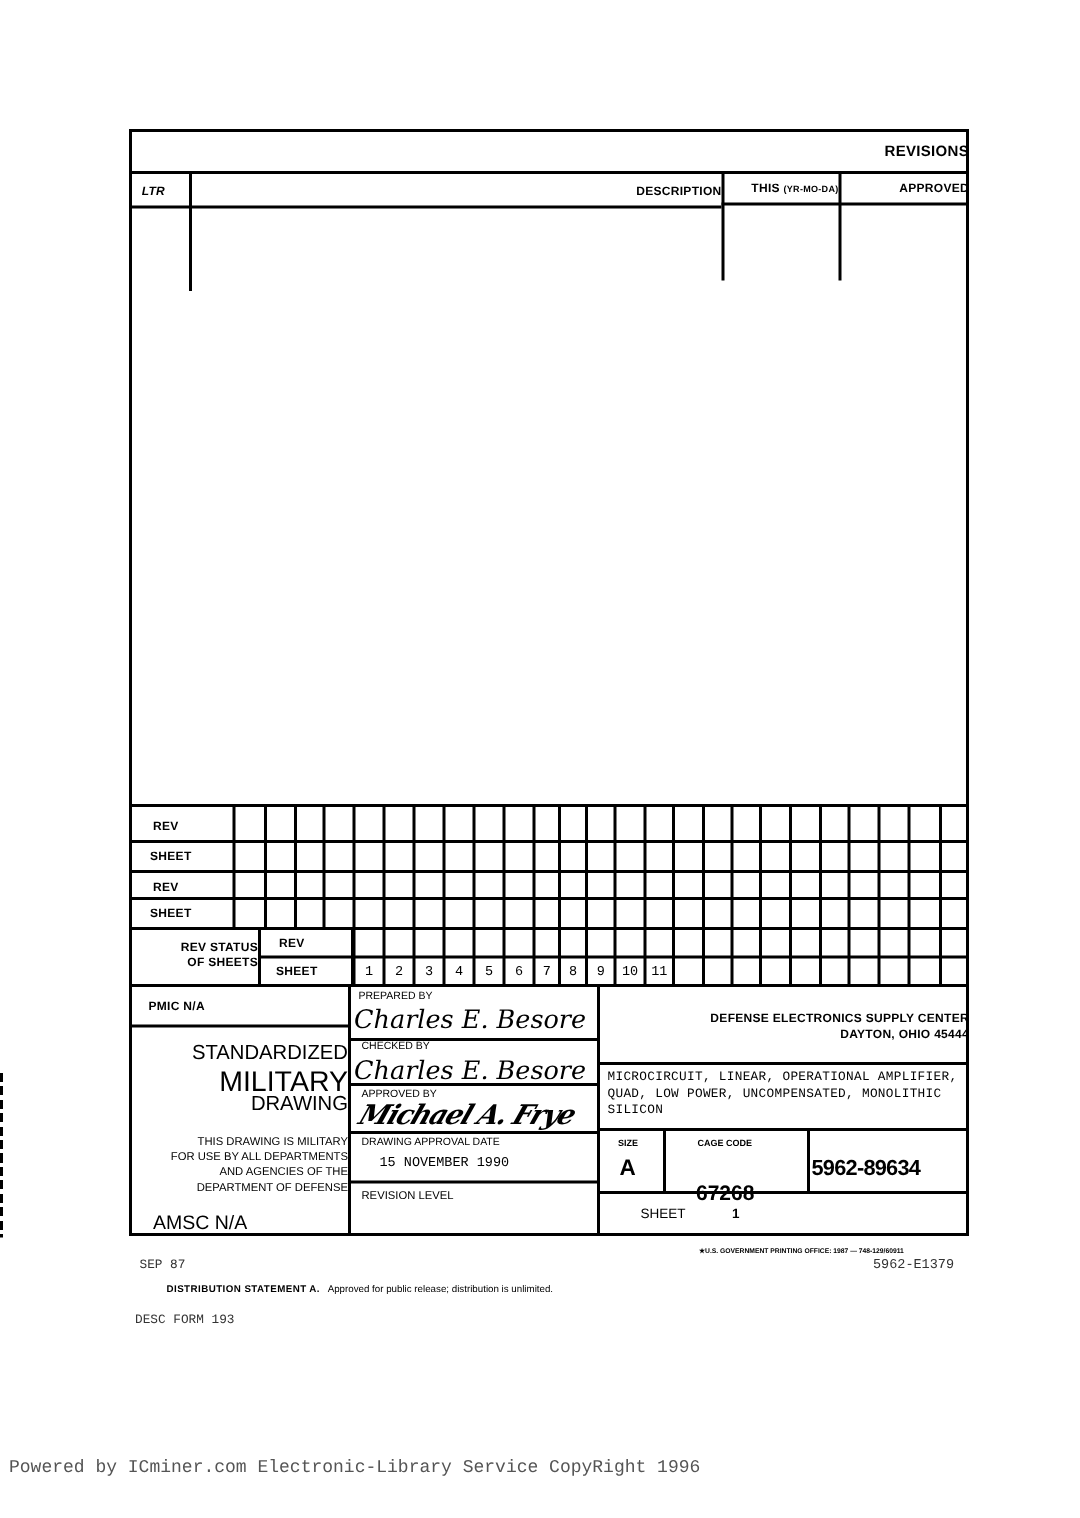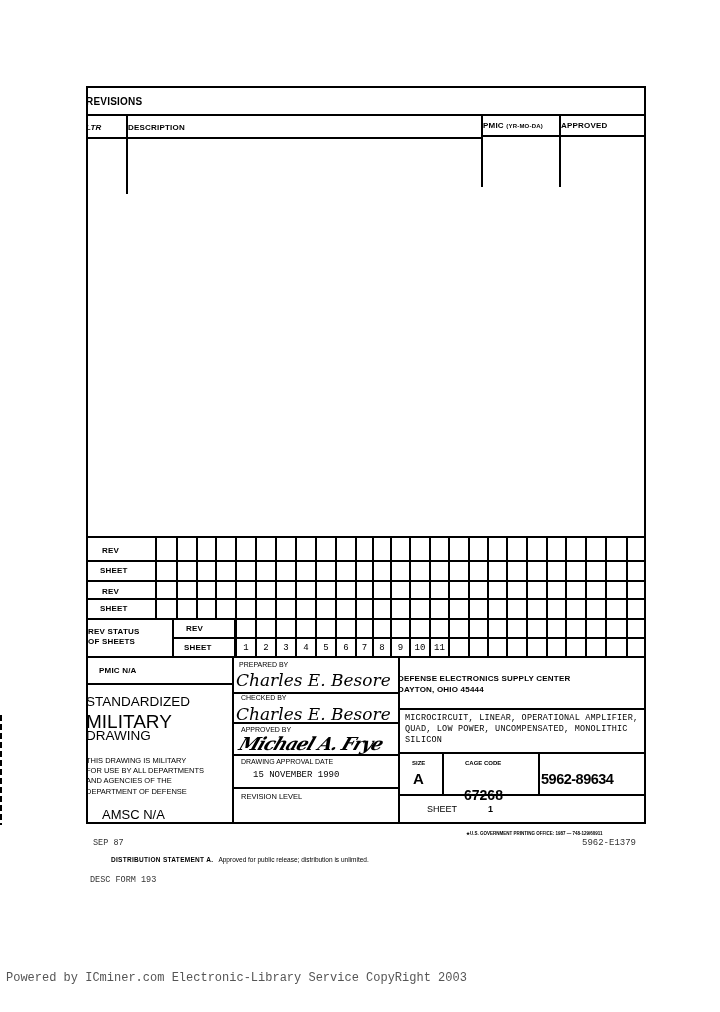--- a/index.html
+++ b/index.html
@@ -3,39 +3,39 @@
 <meta charset="utf-8">
 <style>
   html, body { margin: 0; padding: 0; background: #fff; }
   body { width: 720px; height: 1012px; position: relative; overflow: hidden; font-family: "Liberation Sans", sans-serif; color: #000; }
   .abs { position: absolute; box-sizing: border-box; }
   .b { border: 2px solid #000; }
   .hl { position: absolute; height: 2px; background: #000; }
   .vl { position: absolute; width: 2px; background: #000; }
   .lbl { font-size: 8px; font-weight: bold; letter-spacing: 0.2px; }
   .mono { font-family: "Liberation Mono", monospace; }
-  .center { text-align: left; }
+  .center { text-align: right; }
   .cell { position: absolute; box-sizing: border-box; font-size: 9px; display: flex; align-items: center; justify-content: center; }
   .sig { font-family: "DejaVu Serif", serif; font-style: italic; font-size: 17px; }
 </style>
 </head>
 <body>
 
 <div class="abs b" style="left:86px;top:86px;width:560px;height:452px;"></div>
 <div class="abs lbl center" style="left:86px;top:96px;width:560px;font-size:10px;">REVISIONS</div>
 <div class="hl" style="left:86px;top:114px;width:560px;"></div>
 <div class="hl" style="left:86px;top:137px;width:395px;"></div>
 <div class="hl" style="left:481px;top:135px;width:165px;"></div>
 <div class="vl" style="left:126px;top:114px;height:80px;"></div>
 <div class="vl" style="left:481px;top:114px;height:73px;"></div>
 <div class="vl" style="left:559px;top:114px;height:73px;"></div>
 <div class="abs lbl center" style="left:86px;top:123px;width:24px;font-style:italic;">LTR</div>
 <div class="abs lbl center" style="left:128px;top:123px;width:353px;">DESCRIPTION</div>
 <div class="abs lbl center" style="left:483px;top:121px;width:76px;">
-  <span>PMIC</span>
+  <span>THIS</span>
   <span style="font-size:6px;">(YR-MO-DA)</span>
 </div>
 <div class="abs lbl center" style="left:561px;top:121px;width:85px;">APPROVED</div>
 
 <div class="abs b" style="left:86px;top:536px;width:560px;height:122px;"></div>
 
 <div class="hl" style="left:86px;top:560px;width:560px;"></div>
 <div class="hl" style="left:86px;top:580px;width:560px;"></div>
 <div class="hl" style="left:86px;top:598px;width:560px;"></div>
 <div class="hl" style="left:86px;top:618px;width:560px;"></div>
@@ -146,15 +146,15 @@
 
 <div class="abs mono" style="left:90px;top:827px;font-size:8.5px;color:#333;margin-top:48px;">DESC FORM 193</div>
 <div class="abs mono" style="left:93px;top:838px;font-size:8.5px;color:#333;">SEP 87</div>
 <div class="abs" style="left:466px;top:831px;font-size:4.5px;font-weight:bold;">★U.S. GOVERNMENT PRINTING OFFICE: 1987 — 748-129/60911</div>
 <div class="abs mono" style="left:582px;top:838px;font-size:9px;color:#333;">5962-E1379</div>
 <div class="abs" style="left:111px;top:856px;font-size:6.5px;">
   <span style="font-weight:bold;letter-spacing:0.3px;">DISTRIBUTION STATEMENT A.</span>&nbsp;&nbsp;
   <span>Approved for public release; distribution is unlimited.</span>
 </div>
 
-<div class="abs mono" style="left:6px;top:971px;font-size:12px;color:#555;">Powered by ICminer.com Electronic-Library Service CopyRight 2003</div>
+<div class="abs mono" style="left:6px;top:971px;font-size:12px;color:#555;">Powered by ICminer.com Electronic-Library Service CopyRight 1996</div>
 
 <div class="abs" style="left:0px;top:715px;width:2px;height:110px;background:repeating-linear-gradient(#000 0 6px, transparent 6px 9px);"></div>
 
 </body></html>

